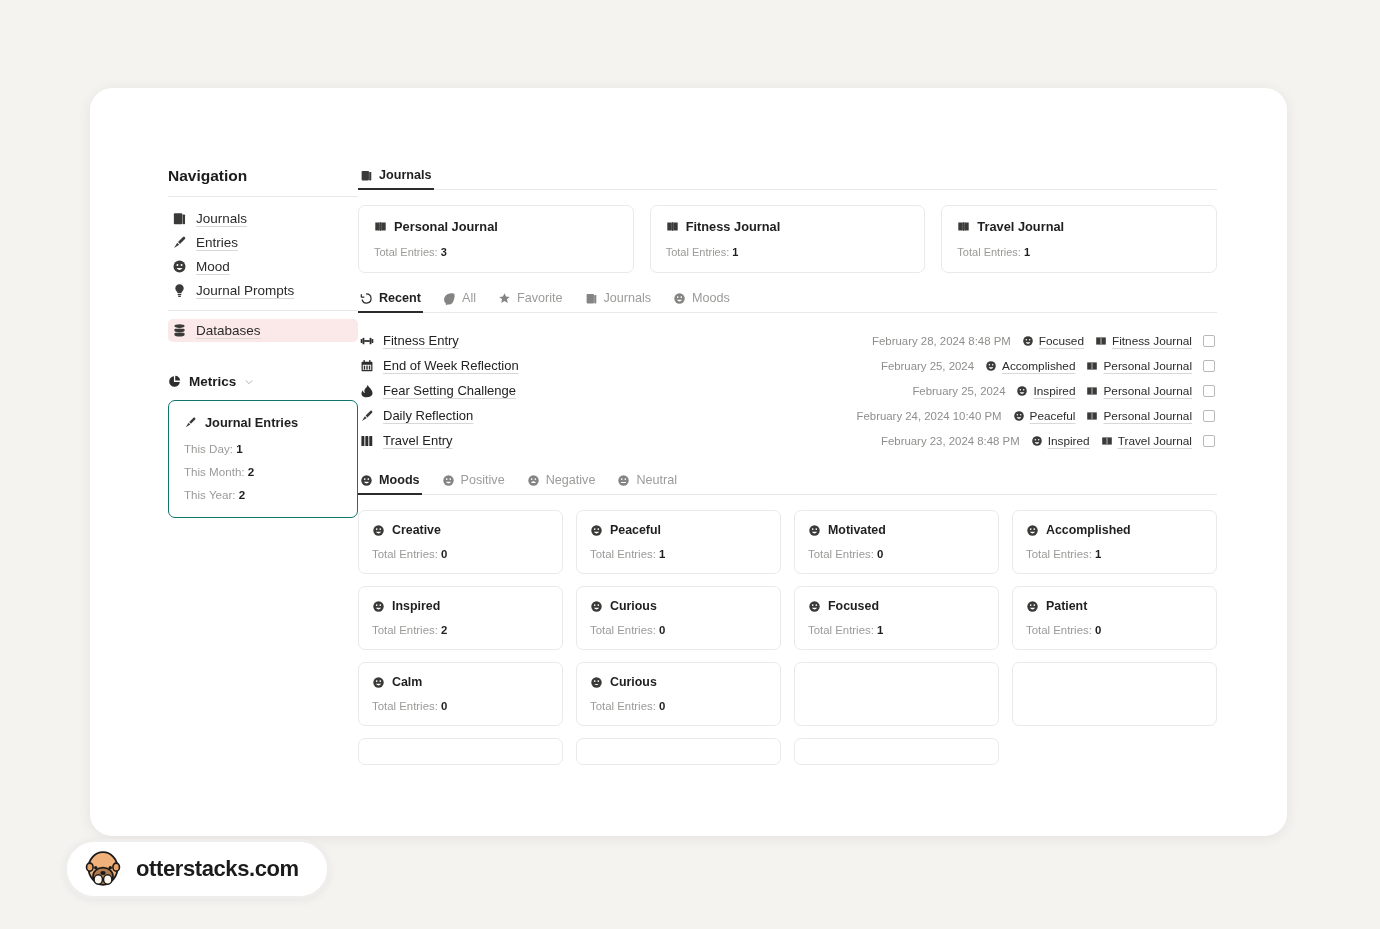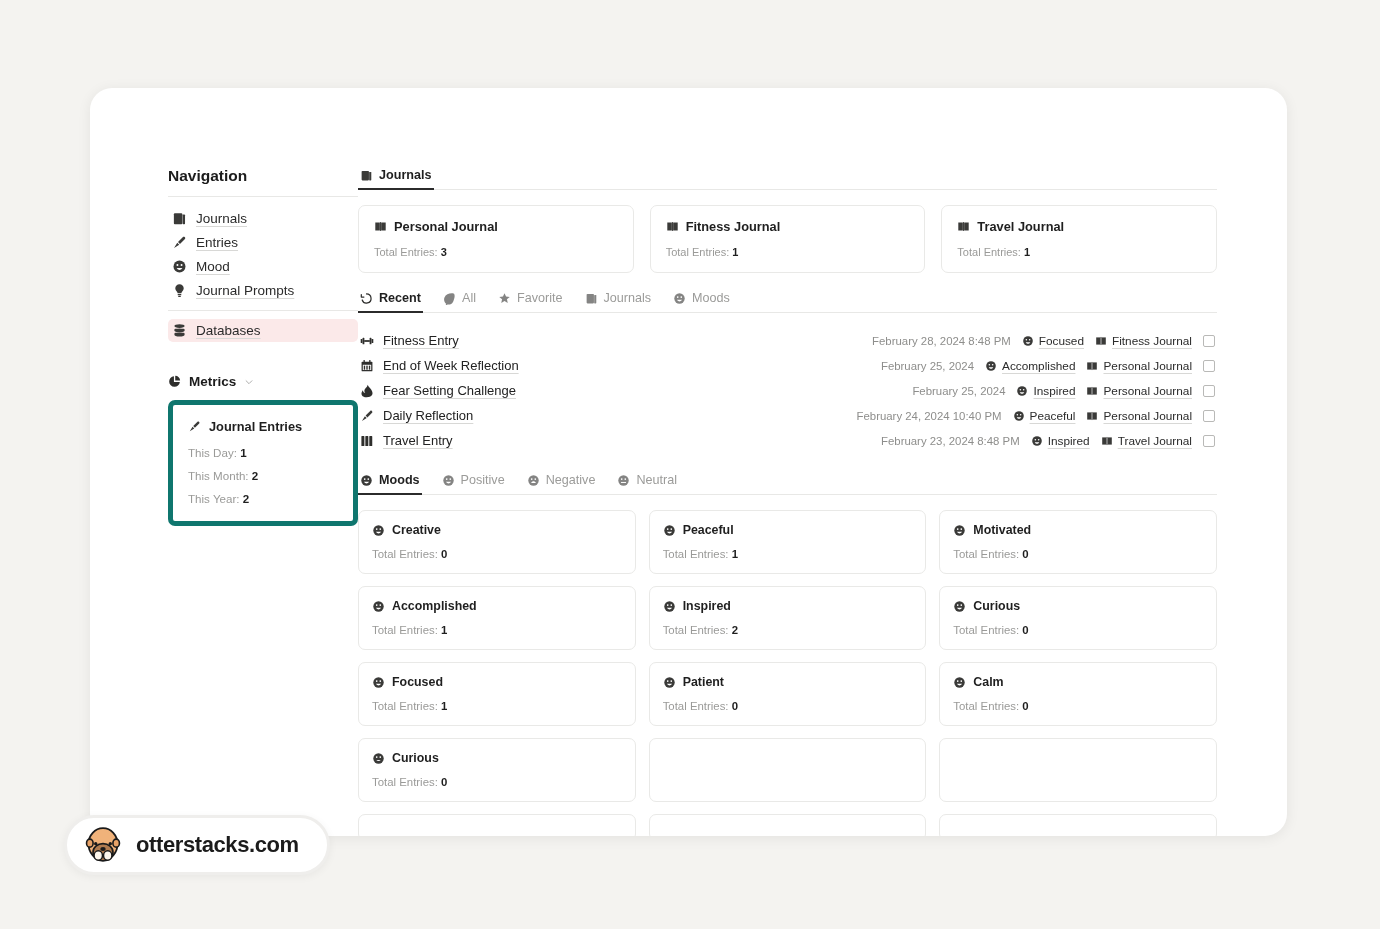--- a/index.html
+++ b/index.html
@@ -120,21 +120,21 @@
 
   .metrics-title {
     font-size: 13.5px;
     font-weight: bold;
     color: #1c1c1c;
   }
 
   .chev { width: 10px; height: 10px; display: block; opacity: .55; }
 
   .metric-card {
-    border: 5px solid #0f766e;
+    border: 1px solid #0f766e;
     border-radius: 7px;
     padding: 14px 15px 16px 15px;
     background: #fff;
   }
 
   .metric-card-title {
     display: flex;
     align-items: center;
     gap: 8px;
     font-size: 12.8px;
@@ -286,21 +286,21 @@
     border: 1.3px solid #b9b9b7;
     border-radius: 2px;
     flex: 0 0 12px;
     cursor: pointer;
     background: #fff;
   }
 
   
   .mood-grid {
     display: grid;
-    grid-template-columns: repeat(3, 1fr);
+    grid-template-columns: repeat(4, 1fr);
     gap: 12px 13px;
   }
 
   .mood-card {
     border: 1px solid #e9e9e7;
     border-radius: 7px;
     padding: 12px 13px 13px 13px;
     background: #fff;
     cursor: pointer;
   }
@@ -320,21 +320,21 @@
     color: #9a9a98;
   }
   .mood-card-sub b { color: #1f1f1f; font-weight: bold; }
 
   .ic-sm { width: 13px; height: 13px; flex: 0 0 13px; display: block; }
 
   
   #watermark {
     position: absolute;
     left: 64px;
-    top: 815px;
+    top: 839px;
     height: 60px;
     display: flex;
     align-items: center;
     gap: 13px;
     background: #ffffff;
     border: 3px solid #efeeec;
     border-radius: 34px;
     padding: 0 28px 0 16px;
     box-shadow: 0 2px 8px rgba(0,0,0,0.05);
     z-index: 5;

